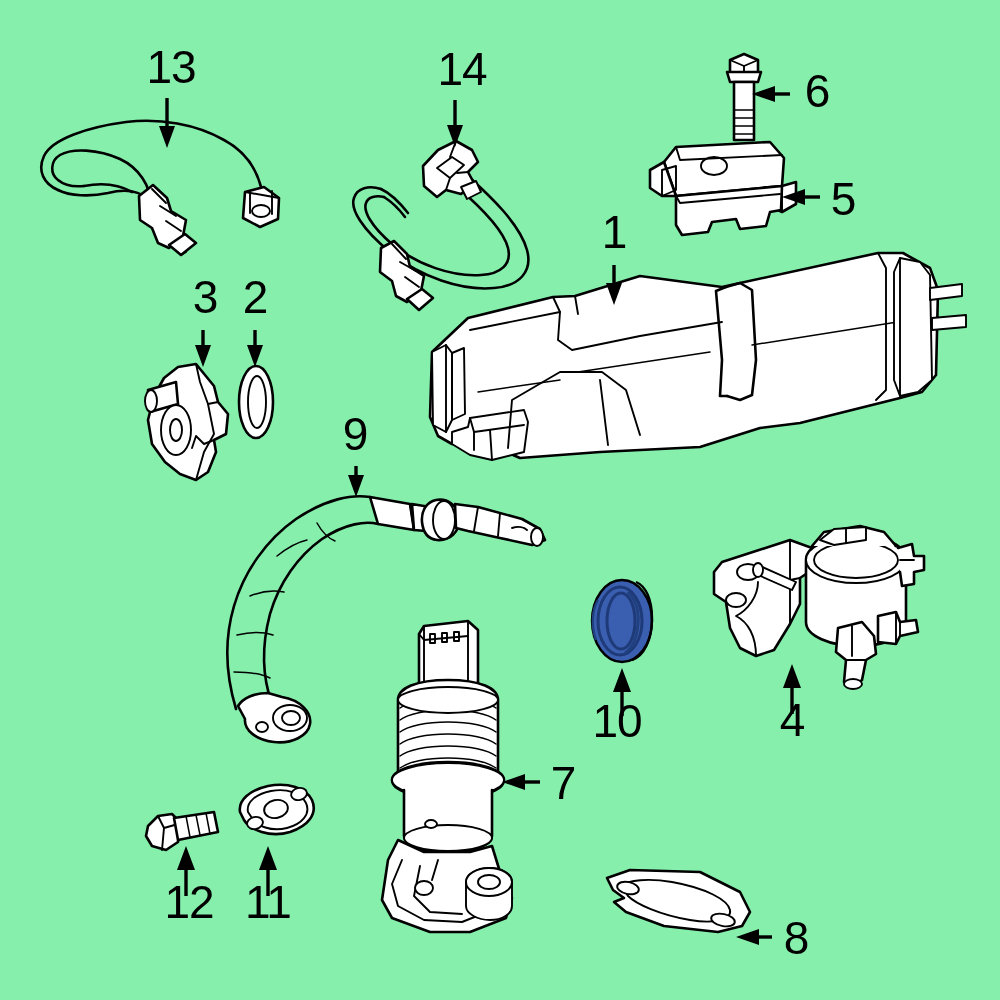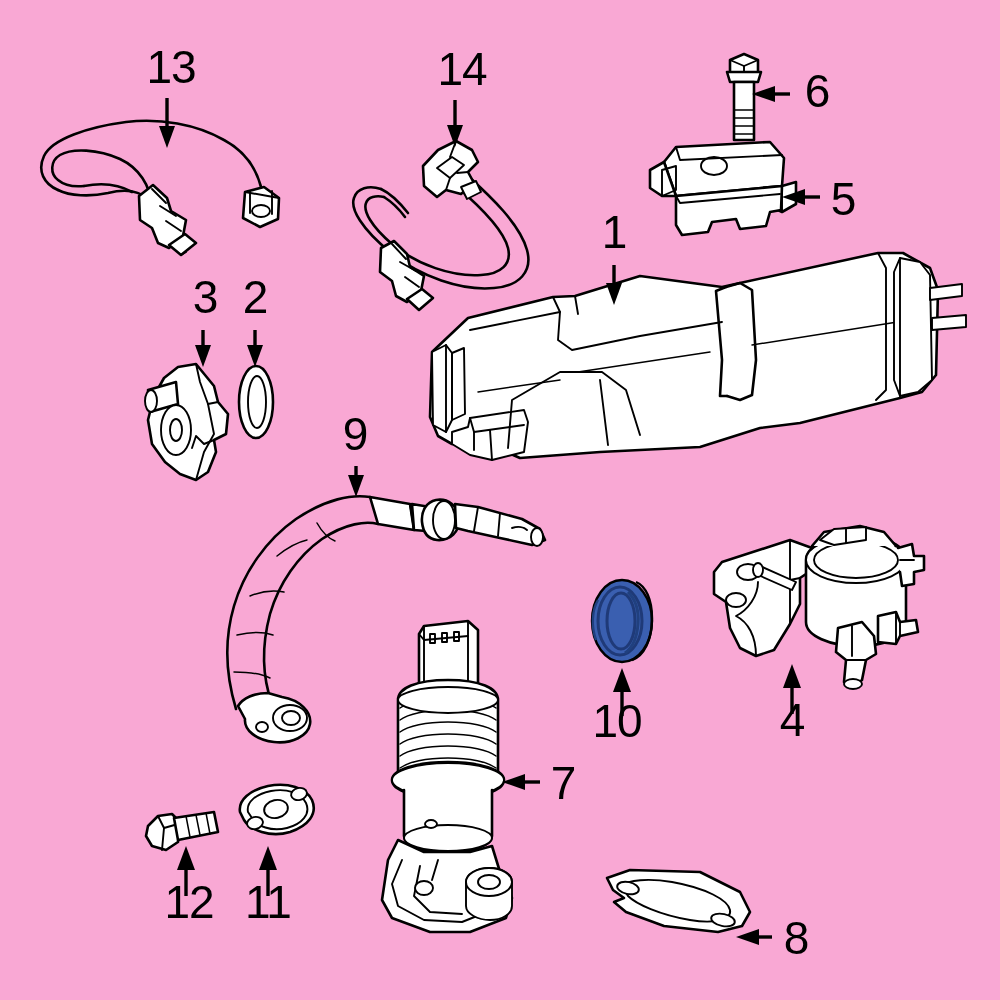--- a/index.html
+++ b/index.html
@@ -8,21 +8,21 @@
     padding: 0;
     background: #ffffff;
   }
   body {
     font-family: "Liberation Sans", sans-serif;
   }
   #diagram-root {
     position: relative;
     width: 1000px;
     height: 1000px;
-    background: #f9a8d4;
+    background: #86efac;
     overflow: hidden;
   }
   #parts-svg {
     position: absolute;
     left: 0;
     top: 0;
     width: 1000px;
     height: 1000px;
   }
   .callout-label {

